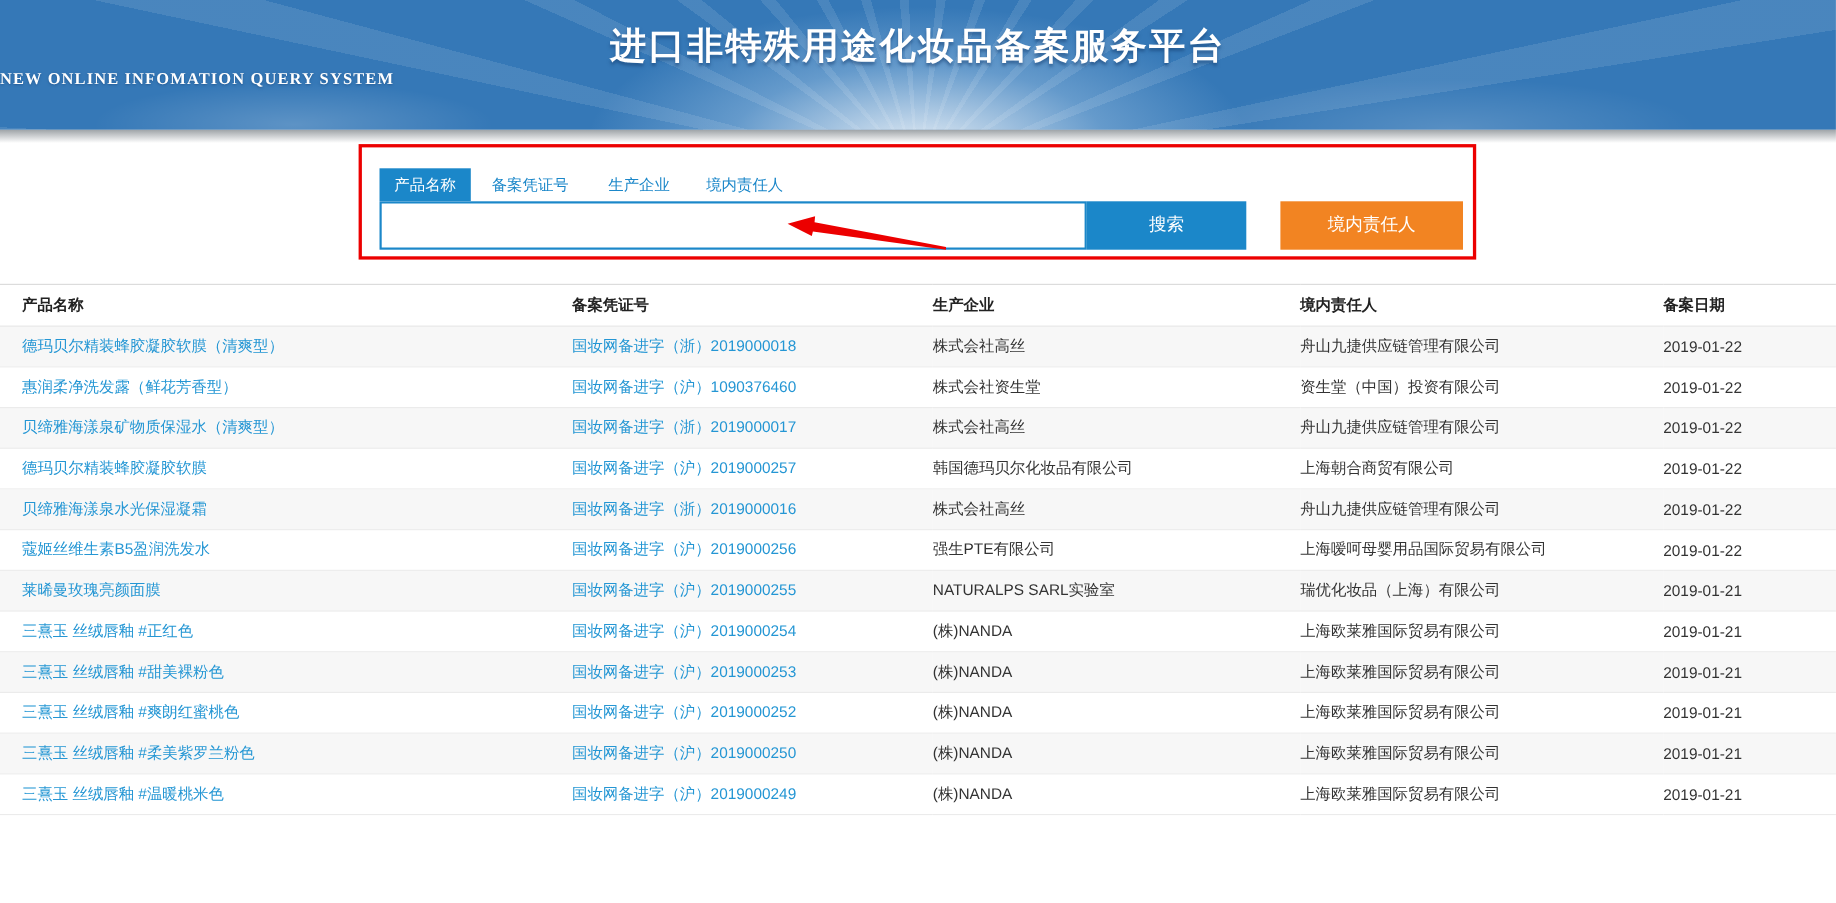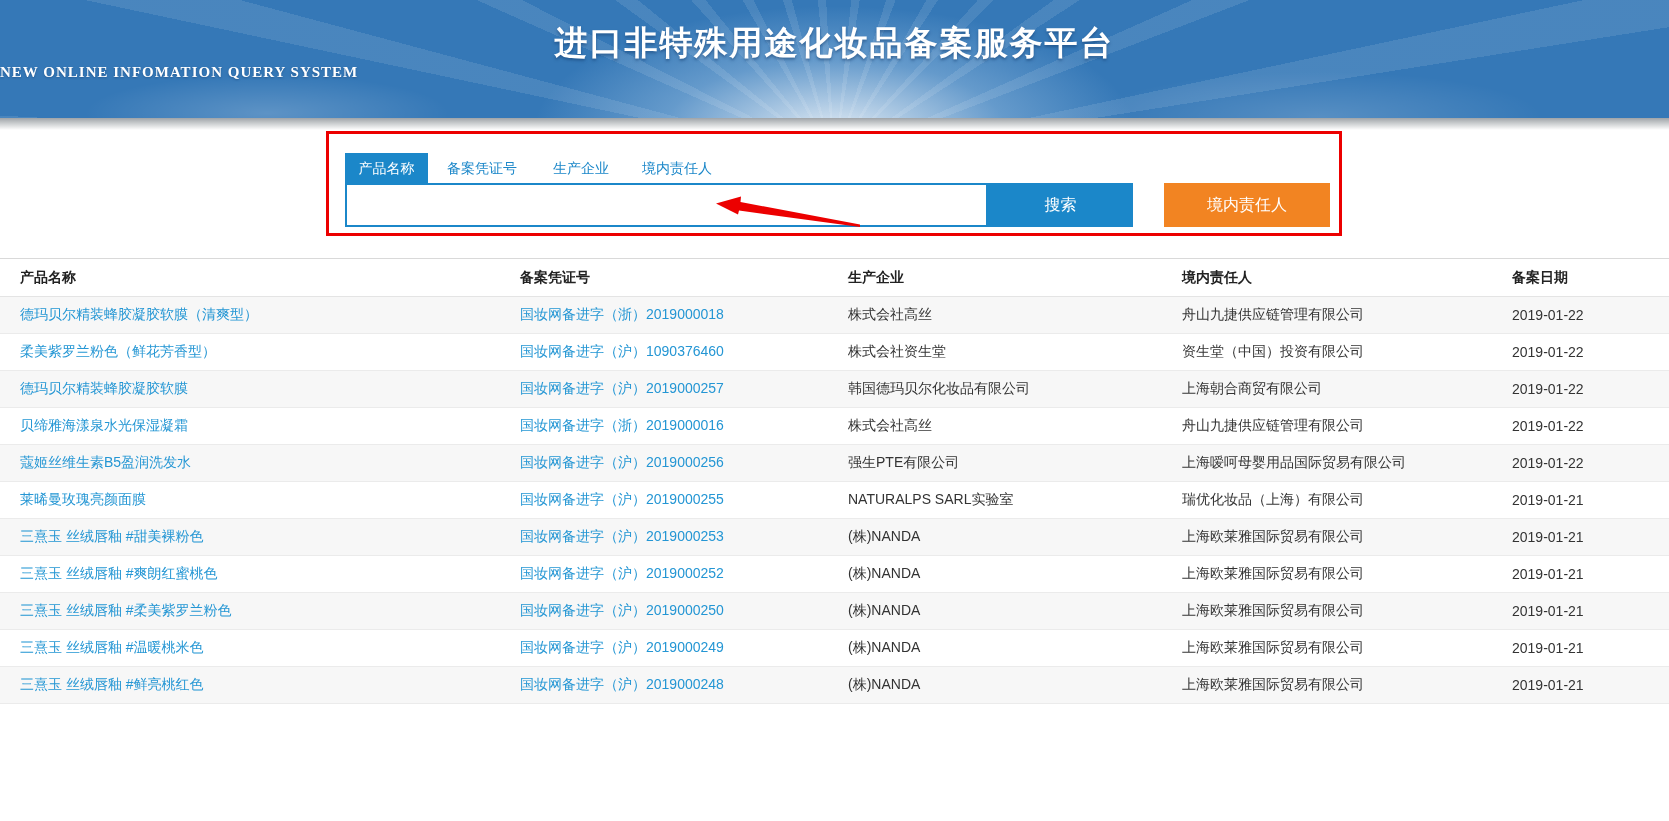--- a/index.html
+++ b/index.html
@@ -104,24 +104,31 @@
     </thead>
     <tbody>
         <tr>
           <td class="link">德玛贝尔精装蜂胶凝胶软膜（清爽型）</td>
           <td class="link">国妆网备进字（浙）2019000018</td>
           <td>株式会社高丝</td>
           <td>舟山九捷供应链管理有限公司</td>
           <td>2019-01-22</td>
         </tr>
         <tr>
-          <td class="link">柔美紫罗兰粉色（鲜花芳香型）</td>
+          <td class="link">惠润柔净洗发露（鲜花芳香型）</td>
           <td class="link">国妆网备进字（沪）1090376460</td>
           <td>株式会社资生堂</td>
           <td>资生堂（中国）投资有限公司</td>
+          <td>2019-01-22</td>
+        </tr>
+        <tr>
+          <td class="link">贝缔雅海漾泉矿物质保湿水（清爽型）</td>
+          <td class="link">国妆网备进字（浙）2019000017</td>
+          <td>株式会社高丝</td>
+          <td>舟山九捷供应链管理有限公司</td>
           <td>2019-01-22</td>
         </tr>
         <tr>
           <td class="link">德玛贝尔精装蜂胶凝胶软膜</td>
           <td class="link">国妆网备进字（沪）2019000257</td>
           <td>韩国德玛贝尔化妆品有限公司</td>
           <td>上海朝合商贸有限公司</td>
           <td>2019-01-22</td>
         </tr>
         <tr>
@@ -139,20 +146,27 @@
           <td>2019-01-22</td>
         </tr>
         <tr>
           <td class="link">莱晞曼玫瑰亮颜面膜</td>
           <td class="link">国妆网备进字（沪）2019000255</td>
           <td>NATURALPS SARL实验室</td>
           <td>瑞优化妆品（上海）有限公司</td>
           <td>2019-01-21</td>
         </tr>
         <tr>
+          <td class="link">三熹玉 丝绒唇釉 #正红色</td>
+          <td class="link">国妆网备进字（沪）2019000254</td>
+          <td>(株)NANDA</td>
+          <td>上海欧莱雅国际贸易有限公司</td>
+          <td>2019-01-21</td>
+        </tr>
+        <tr>
           <td class="link">三熹玉 丝绒唇釉 #甜美裸粉色</td>
           <td class="link">国妆网备进字（沪）2019000253</td>
           <td>(株)NANDA</td>
           <td>上海欧莱雅国际贸易有限公司</td>
           <td>2019-01-21</td>
         </tr>
         <tr>
           <td class="link">三熹玉 丝绒唇釉 #爽朗红蜜桃色</td>
           <td class="link">国妆网备进字（沪）2019000252</td>
           <td>(株)NANDA</td>
@@ -166,23 +180,16 @@
           <td>上海欧莱雅国际贸易有限公司</td>
           <td>2019-01-21</td>
         </tr>
         <tr>
           <td class="link">三熹玉 丝绒唇釉 #温暖桃米色</td>
           <td class="link">国妆网备进字（沪）2019000249</td>
           <td>(株)NANDA</td>
           <td>上海欧莱雅国际贸易有限公司</td>
           <td>2019-01-21</td>
         </tr>
-        <tr>
-          <td class="link">三熹玉 丝绒唇釉 #鲜亮桃红色</td>
-          <td class="link">国妆网备进字（沪）2019000248</td>
-          <td>(株)NANDA</td>
-          <td>上海欧莱雅国际贸易有限公司</td>
-          <td>2019-01-21</td>
-        </tr>
       </tbody>
   </table>
 
 </div>
 
 </body></html>

